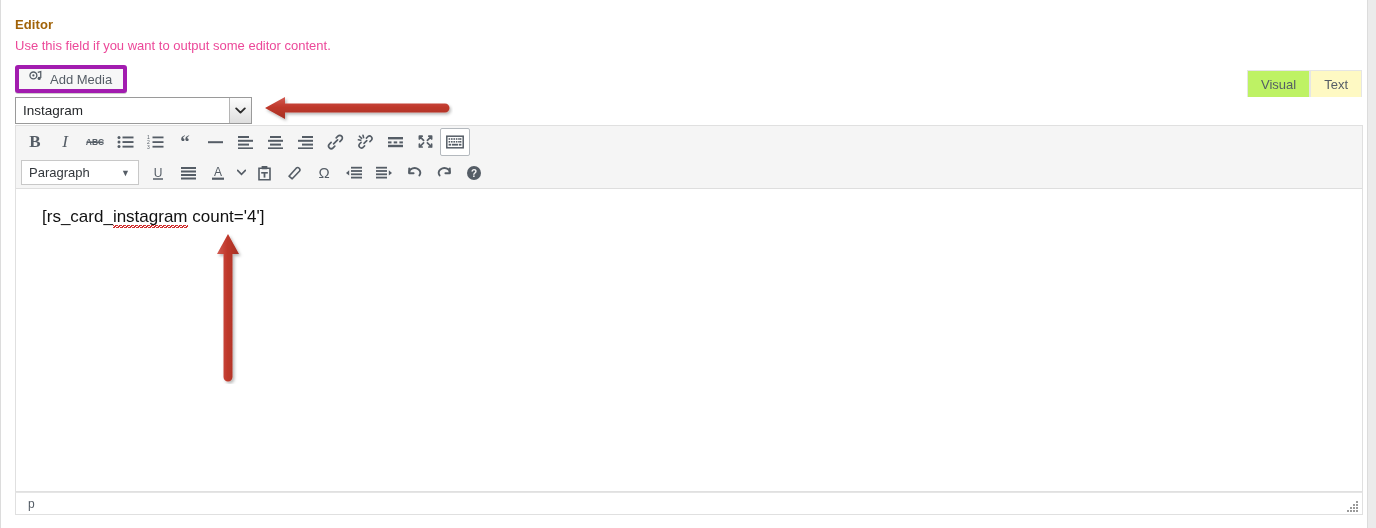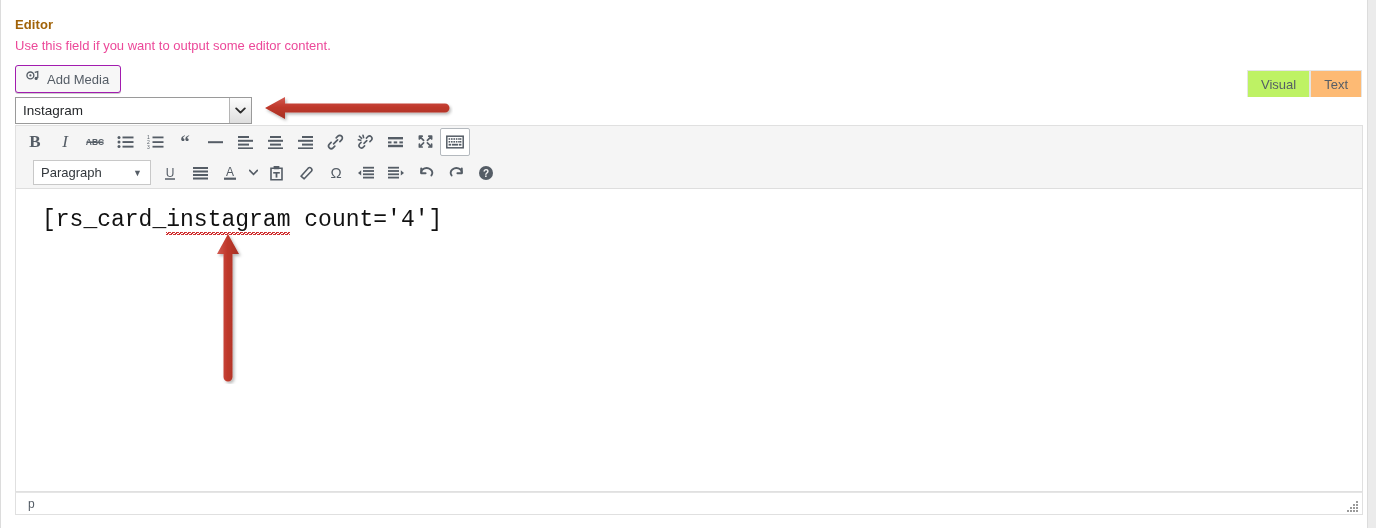--- a/index.html
+++ b/index.html
@@ -37,21 +37,21 @@
     font-size:13px; color:#ec4899;
   }
 
   
   .add-media{
     position:absolute; left:14px; top:65px;
     height:28px; box-sizing:border-box;
     display:flex; align-items:center; gap:7px;
     padding:0 11px 0 9px;
     background:#f7f7f7;
-    border:1px solid #a21caf;
+    border:4px solid #a21caf;
     border-radius:3px;
     font-size:13px; color:#555d66;
     cursor:pointer;
     box-shadow:0 1px 0 #cccccc;
   }
   .add-media .label{ position:relative; top:0px;}
 
   
   .sel-wrap{
     position:absolute; left:14px; top:97px;
@@ -78,21 +78,21 @@
   .tab{
     height:27px; box-sizing:border-box;
     padding:0 13px;
     display:flex; align-items:center;
     font-size:13px; color:#555d66;
     border:1px solid #e5e5e5;
     border-bottom:none;
     cursor:pointer;
   }
   .tab.active{ background:#bef264; color:#555d66; }
-  .tab.inactive{ background:#fdba74; color:#555d66;text-align:right; }
+  .tab.inactive{ background:#fef9c3; color:#555d66;text-align:right; }
 
   
   .editor{
     position:absolute; left:14px; top:125px;
     width:1348px; height:367px;
     box-sizing:border-box;
     border:1px solid #e0e0e0;
     background:#ffffff;
   }
   .toolbar{
@@ -113,38 +113,38 @@
   }
   .tbtn.pressed{
     border:1px solid #b4b9be;
     background:#ffffff;
     box-shadow:inset 0 1px 0 #ffffff;
   }
   .tbtn svg{ display:block; }
   .tbtn .glyph{ font-size:15px; line-height:1; }
 
   .para-select{
-    width:118px; height:25px; margin:0 4px 0 13px;
+    width:118px; height:25px; margin:0 4px 0 1px;
     box-sizing:border-box;
     background:#fff; border:1px solid #c8c8c8;
     display:flex; align-items:center;
     font-size:13px; color:#32373c; cursor:pointer;
   }
   .para-select .pl{ flex:1; padding-left:7px; }
   .para-select .pc{ padding-right:8px; font-size:9px; color:#555d66; }
 
   .content{
     height:299px;
     background:#ffffff;
     padding:18px 0 0 26px;
     box-sizing:border-box;
   }
   .shortcode{
-    font-family:Liberation Mono, monospace;
-    font-size:23px;
+    font-family:Liberation Sans, sans-serif;
+    font-size:17px;
     color:#111111;
     display:inline-block;
     white-space:pre;
     text-align:right;
   }
   .squig{
     background-image:
       repeating-linear-gradient(135deg,
         #d03030 0, #d03030 1px, transparent 1px, transparent 2px);
     background-repeat:repeat-x;

